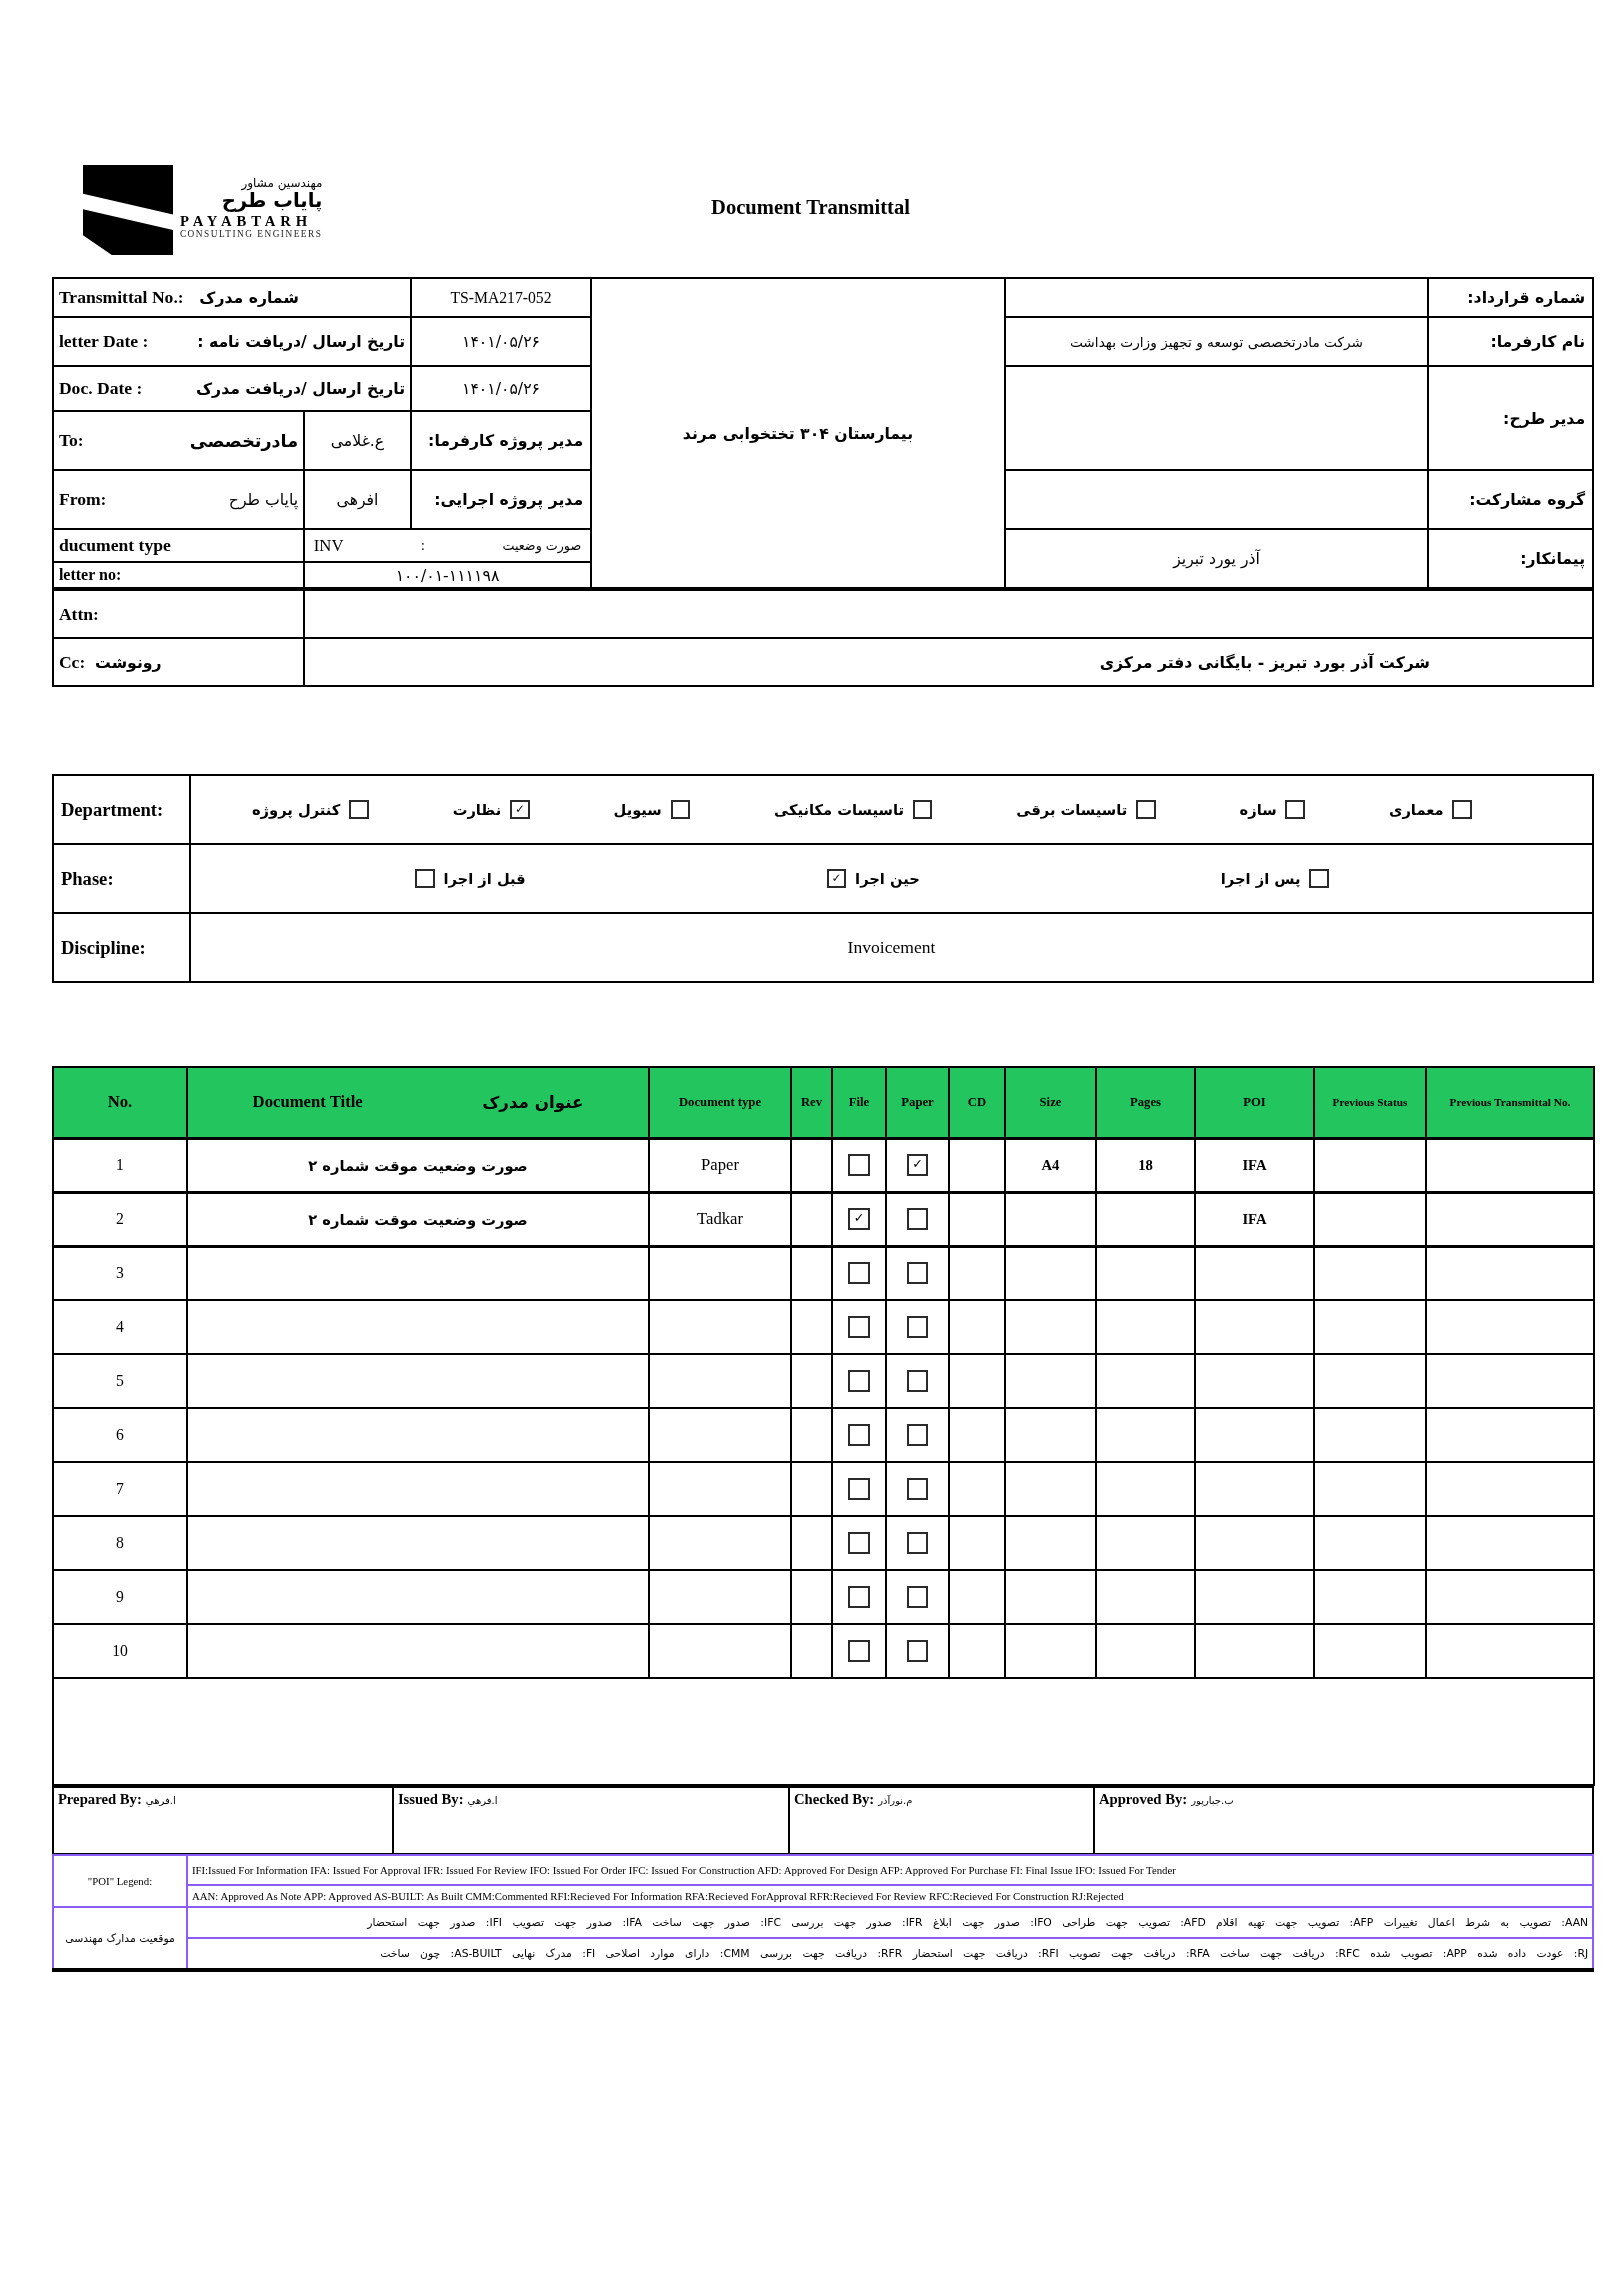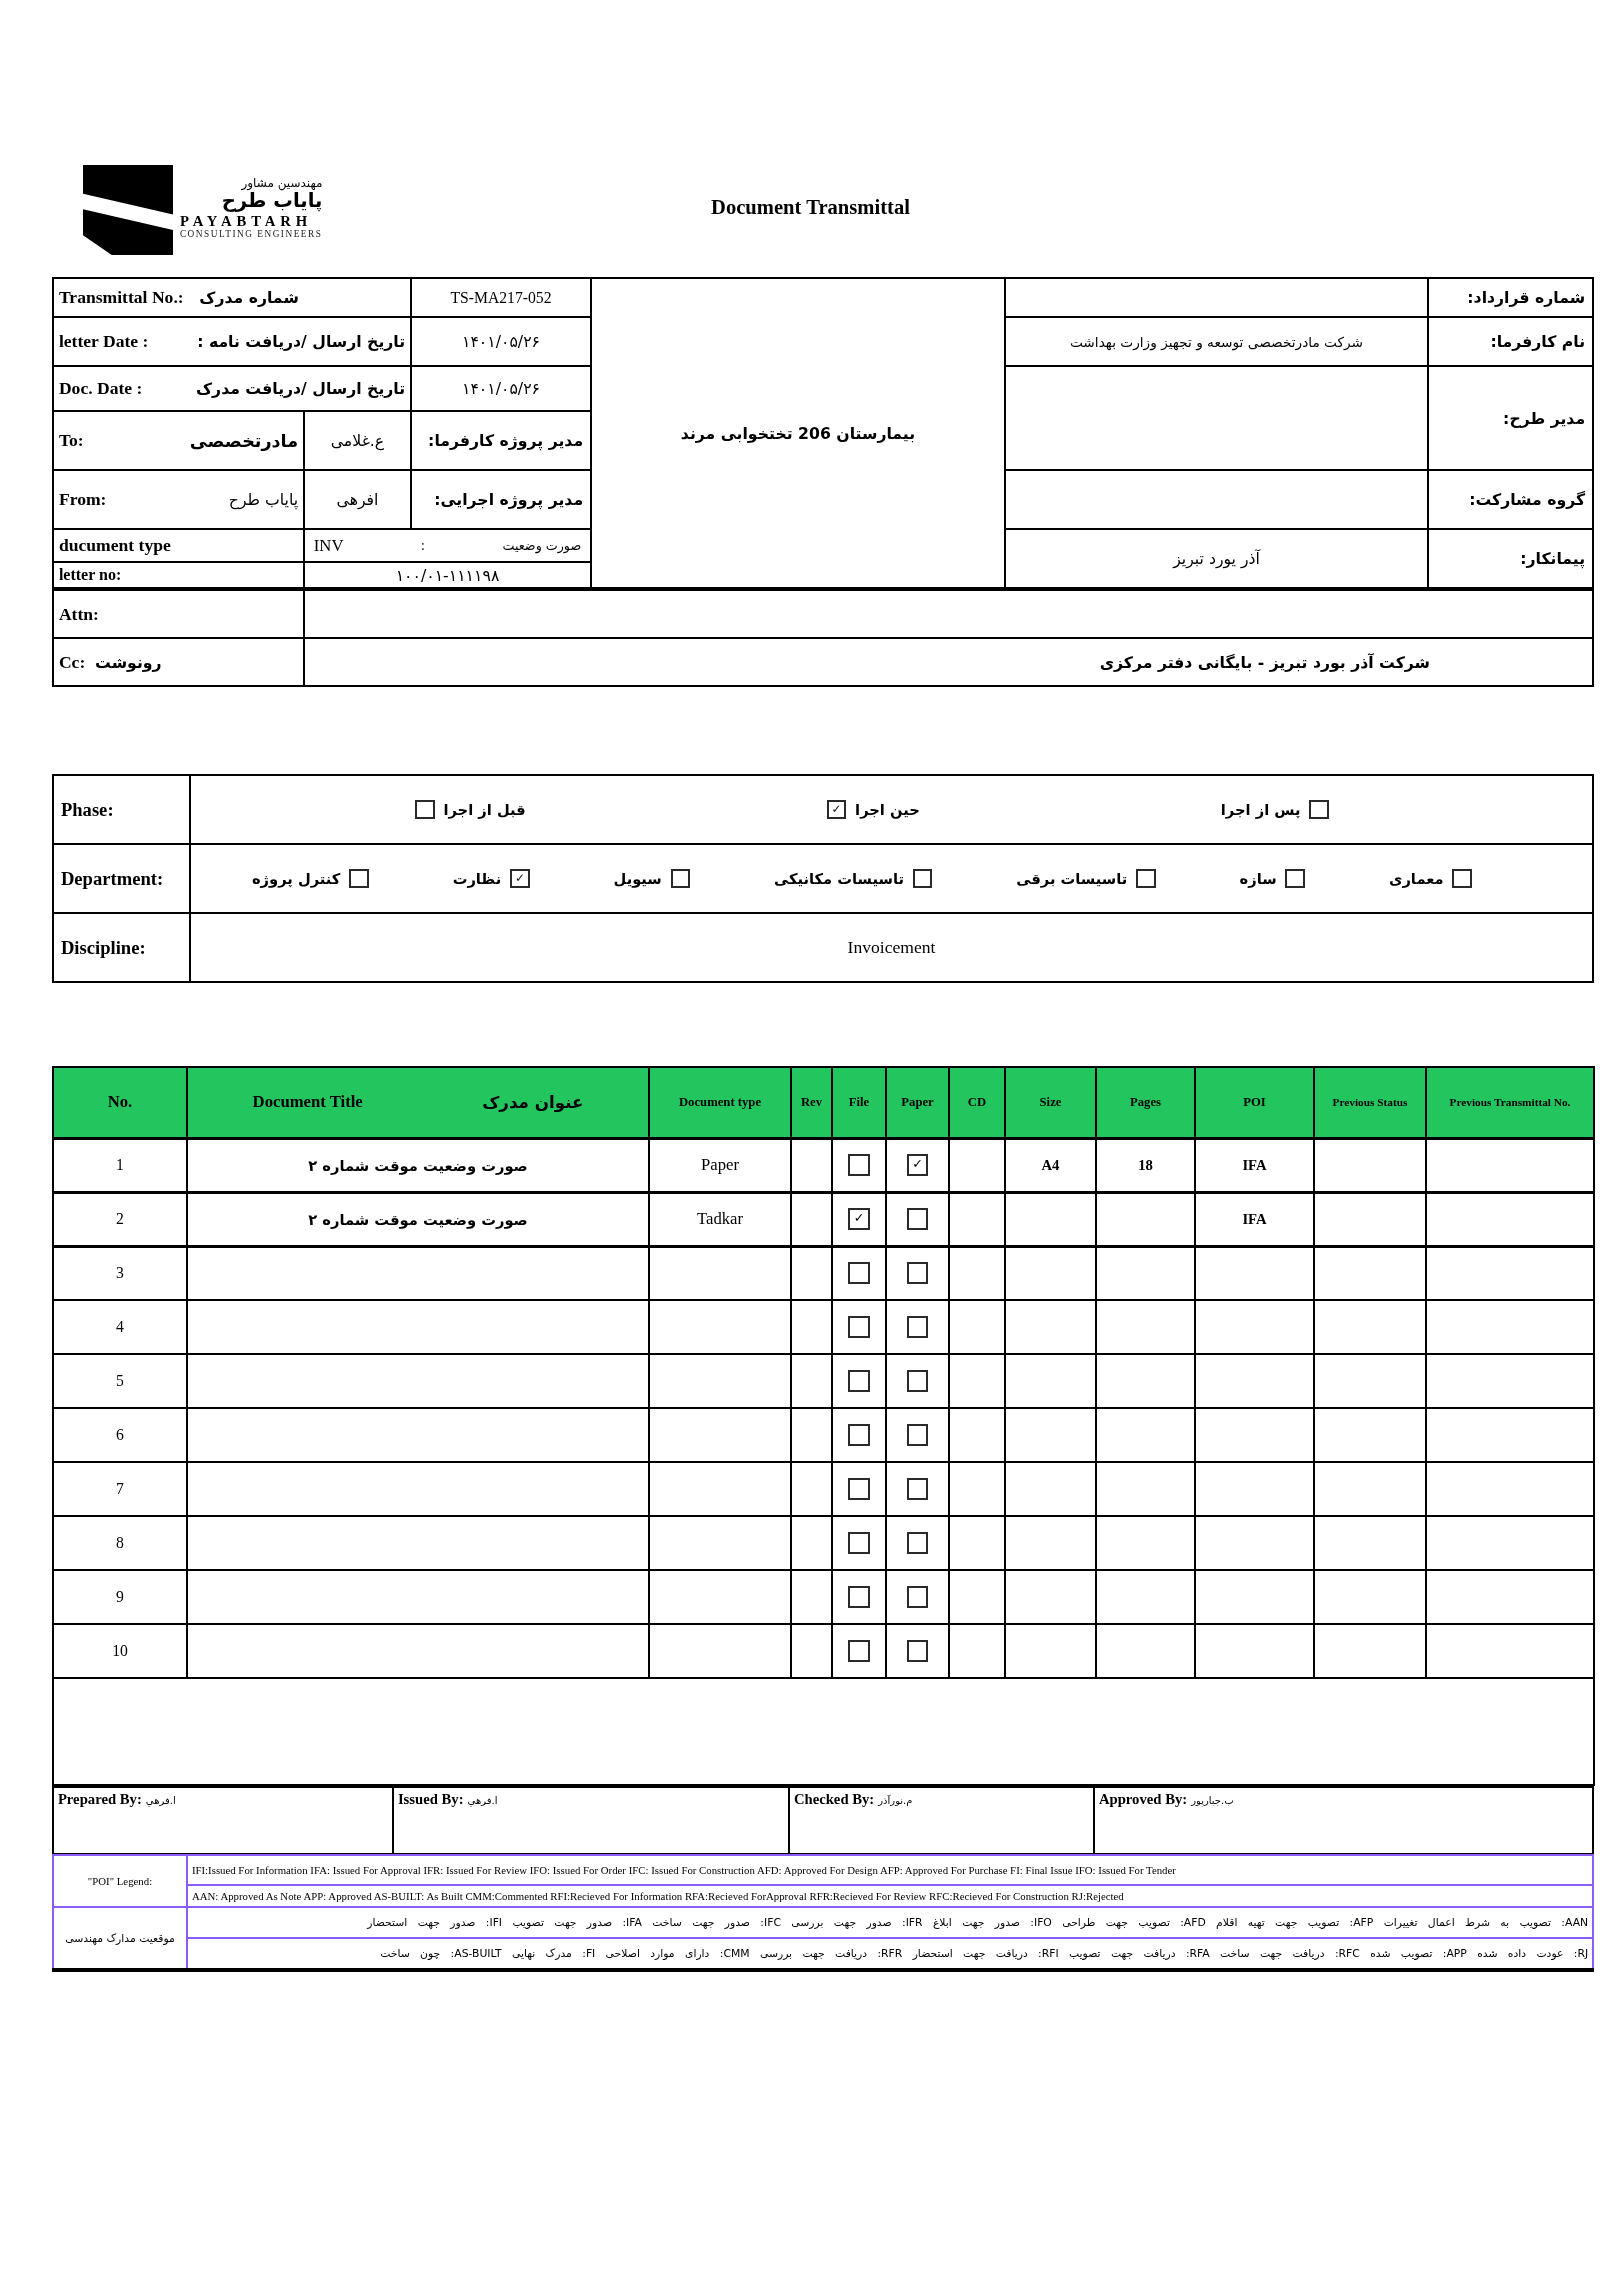--- a/index.html
+++ b/index.html
@@ -120,21 +120,21 @@
       </colgroup>
     <tbody>
         <tr style="height:39px">
       <td colspan="2">
         <div class="mixrow start">
           <span class="lblen">Transmittal No.:</span>
           <span class="lblfa">شماره مدرک</span>
         </div>
       </td>
       <td class="val">TS-MA217-052</td>
-      <td rowspan="7" class="proj hb">بیمارستان 206 تختخوابی مرند</td>
+      <td rowspan="7" class="proj hb">بیمارستان ۳۰۴ تختخوابی مرند</td>
       <td class="val"></td>
       <td class="rlabel">شماره قرارداد:</td>
     </tr>
     <tr style="height:49px">
       <td colspan="2">
         <div class="mixrow">
           <span class="lblen">letter Date  :</span>
           <span class="lblfa">تاریخ ارسال /دریافت نامه :</span>
         </div>
       </td>
@@ -207,69 +207,69 @@
   </tbody>
     </table>
 
   <table class="dept">
     <colgroup>
         <col style="width:137px">
         <col style="width:1403px">
       </colgroup>
     <tbody>
         <tr style="height:69px">
+      <td class="dlabel">Department:</td>
+      <td>
+        <div class="chkrow dep">
+          <span class="chk">
+                <span class="cb"></span>
+                <span class="cl">معماری</span>
+              </span>
+          <span class="chk">
+                <span class="cb"></span>
+                <span class="cl">سازه</span>
+              </span>
+          <span class="chk">
+                <span class="cb"></span>
+                <span class="cl">تاسیسات برقی</span>
+              </span>
+          <span class="chk">
+                <span class="cb"></span>
+                <span class="cl">تاسیسات مکانیکی</span>
+              </span>
+          <span class="chk">
+                <span class="cb"></span>
+                <span class="cl">سیویل</span>
+              </span>
+          <span class="chk">
+                <span class="cb">✓</span>
+                <span class="cl">نظارت</span>
+              </span>
+          <span class="chk">
+                <span class="cb"></span>
+                <span class="cl">کنترل پروژه</span>
+              </span>
+        </div>
+      </td>
+    </tr>
+    <tr style="height:69px">
       <td class="dlabel">Phase:</td>
       <td>
         <div class="chkrow pha">
           <span class="chk">
                 <span class="cb"></span>
                 <span class="cl">پس از اجرا</span>
               </span>
           <span class="chk">
                 <span class="cl">حین اجرا</span>
                 <span class="cb">✓</span>
               </span>
           <span class="chk">
                 <span class="cl">قبل از اجرا</span>
                 <span class="cb"></span>
-              </span>
-        </div>
-      </td>
-    </tr>
-    <tr style="height:69px">
-      <td class="dlabel">Department:</td>
-      <td>
-        <div class="chkrow dep">
-          <span class="chk">
-                <span class="cb"></span>
-                <span class="cl">معماری</span>
-              </span>
-          <span class="chk">
-                <span class="cb"></span>
-                <span class="cl">سازه</span>
-              </span>
-          <span class="chk">
-                <span class="cb"></span>
-                <span class="cl">تاسیسات برقی</span>
-              </span>
-          <span class="chk">
-                <span class="cb"></span>
-                <span class="cl">تاسیسات مکانیکی</span>
-              </span>
-          <span class="chk">
-                <span class="cb"></span>
-                <span class="cl">سیویل</span>
-              </span>
-          <span class="chk">
-                <span class="cb">✓</span>
-                <span class="cl">نظارت</span>
-              </span>
-          <span class="chk">
-                <span class="cb"></span>
-                <span class="cl">کنترل پروژه</span>
               </span>
         </div>
       </td>
     </tr>
     <tr style="height:69px">
       <td class="dlabel">Discipline:</td>
       <td class="disc-val">Invoicement</td>
     </tr>
   </tbody>
     </table>

